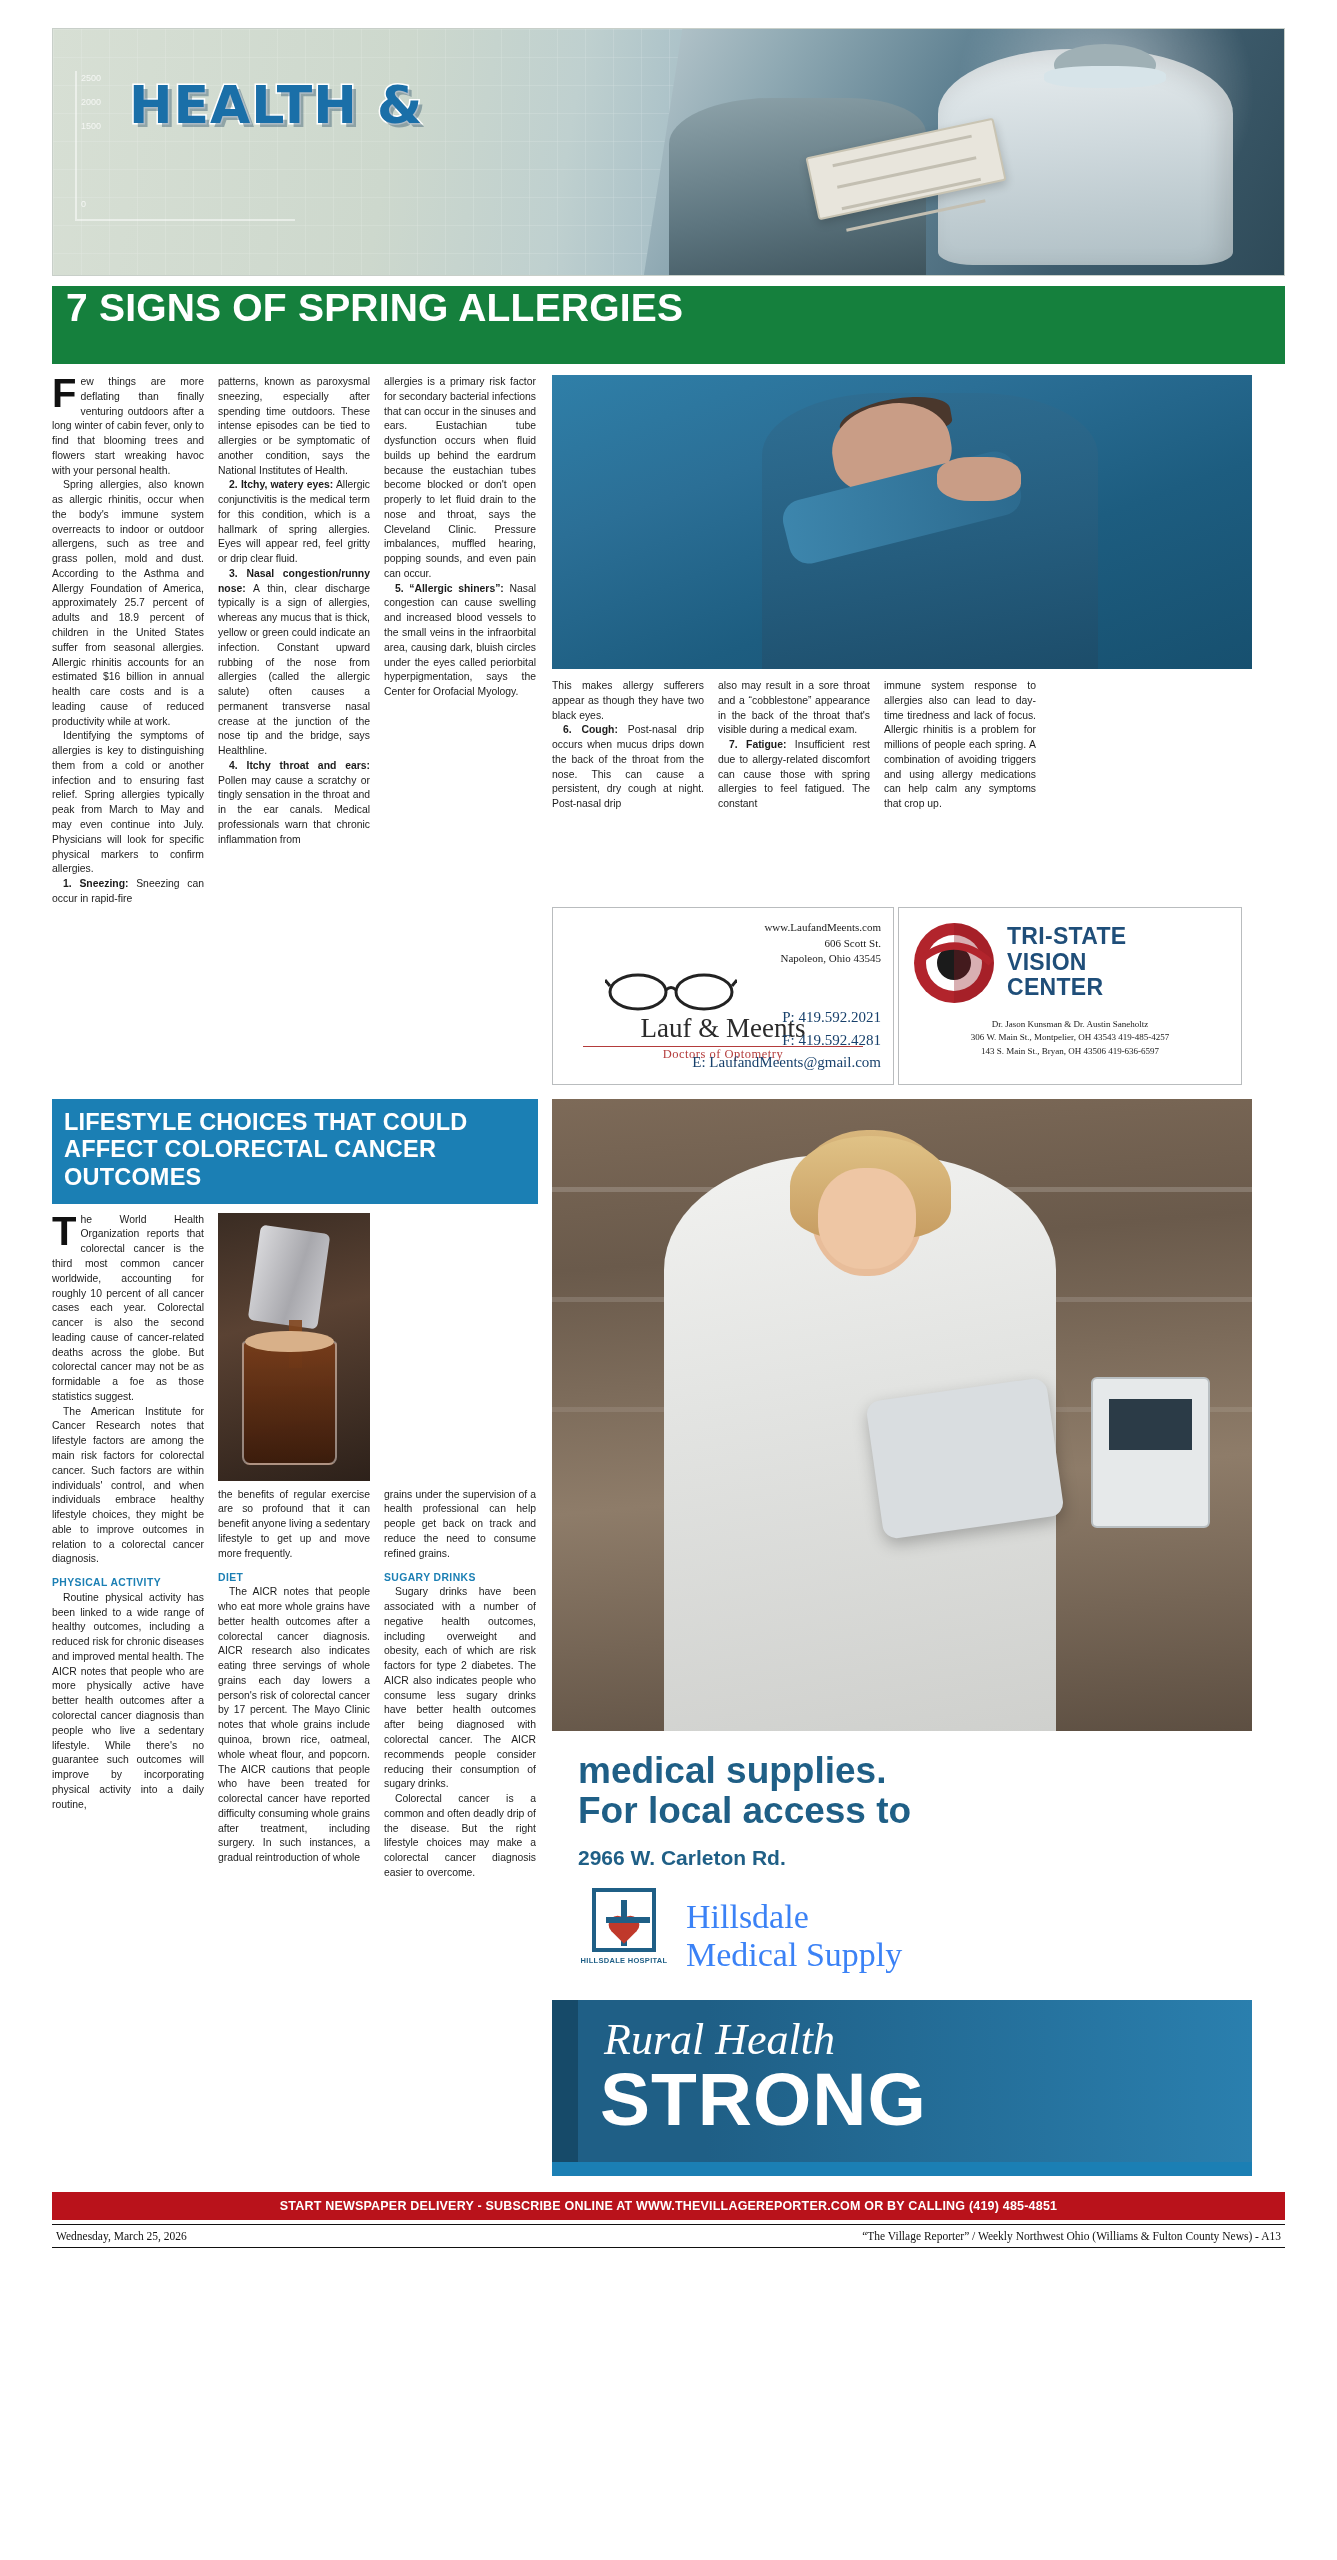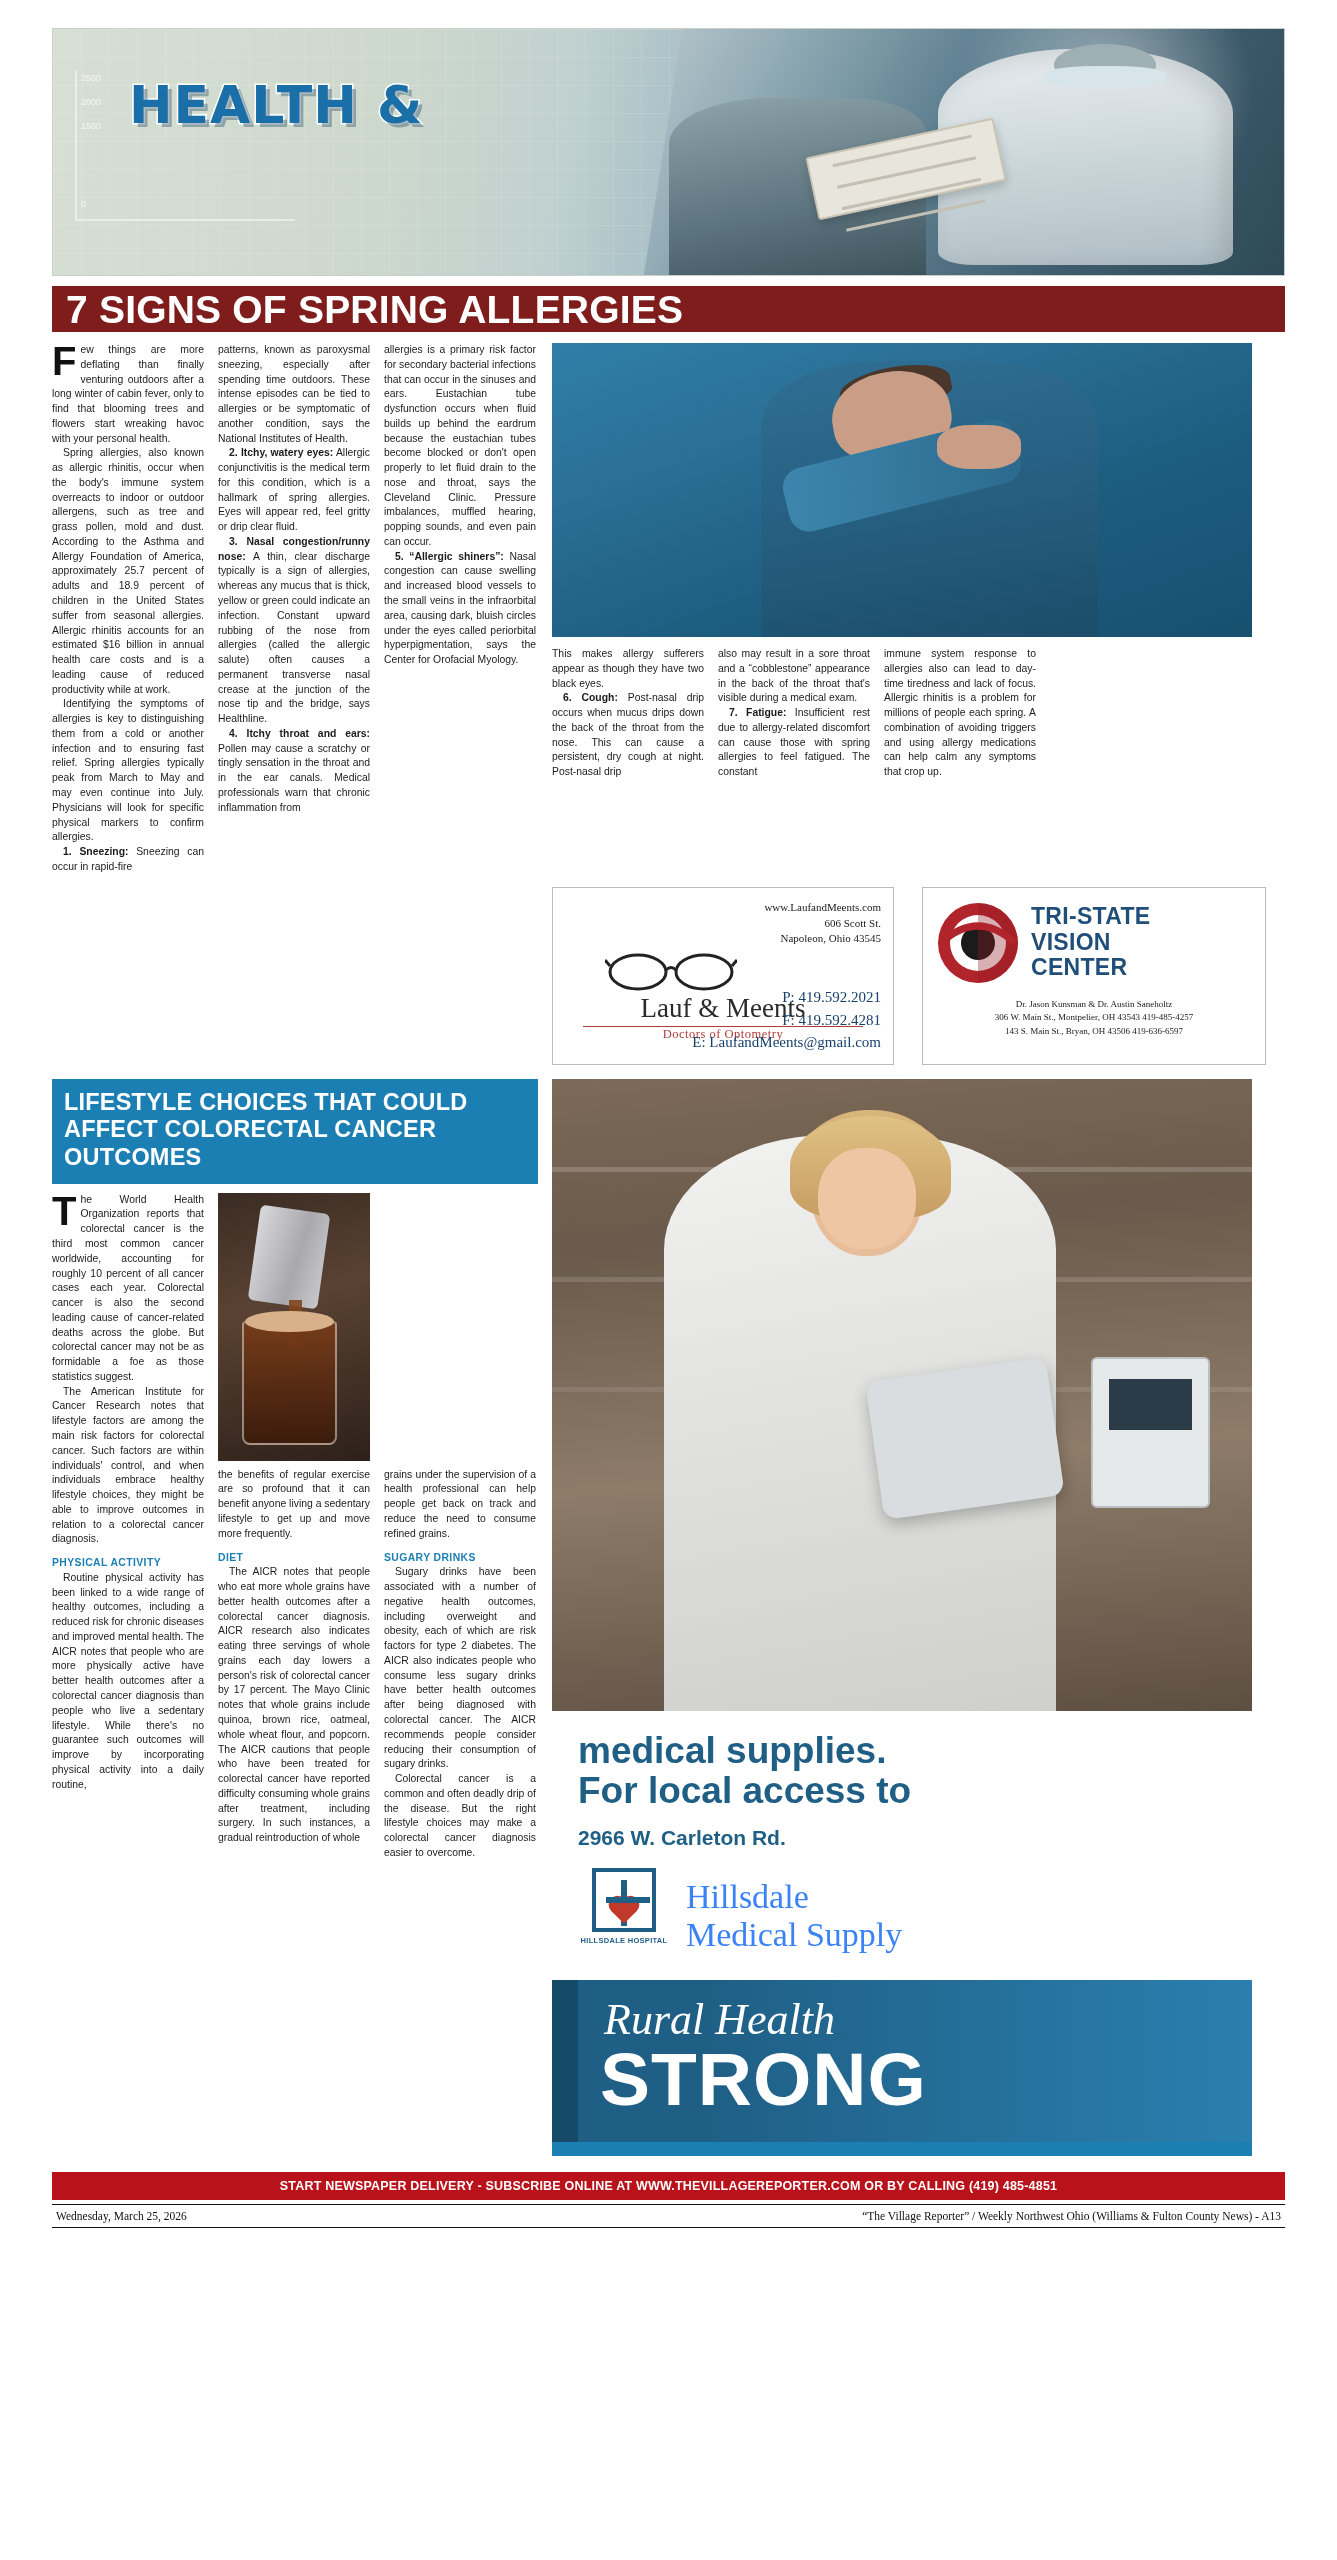--- a/index.html
+++ b/index.html
@@ -89,24 +89,24 @@
     line-height: 1.18;
     color: #1a6fa8;
     -webkit-text-stroke: 3px #ffffff;
     paint-order: stroke fill;
     text-shadow: 4px 4px 0 rgba(20,60,90,.35);
   }
   .mast-title div { white-space: nowrap; }
 
   
   .banner {
-    background: #7f1d1d;
+    background: #15803d;
     color: #fff;
-    height: 46px;
-    display: flex; align-items: flex-end;
+    height: 78px;
+    display: flex; align-items: flex-start;
     padding-left: 14px;
     margin-top: 10px;
   }
   .banner h1 {
     margin: 0; font-size: 39px; font-weight: 700; letter-spacing: .2px;
     font-family: "Liberation Sans", sans-serif;
   }
   .col { font-size: 10.4px; line-height: 1.42; text-align: justify; color: #1b1b1b; }
   .col p { margin: 0 0 0 0; text-indent: 11px; }
   .col p.noind { text-indent: 0; }
@@ -153,21 +153,21 @@
     border-radius: 20px; transform: rotate(-14deg);
   }
   .photo1 .hand {
     position: absolute; left: 55%; top: 28%; width: 12%; height: 15%;
     background: #c99d86; border-radius: 40%;
   }
   .s1-lower { display: flex; gap: 14px; margin-top: 10px; }
   .s1-lower .col { width: 152px; }
 
   
-  .ads { display: flex; gap: 28px; margin-top: 12px; }
+  .ads { display: flex; gap: 4px; margin-top: 0; }
   .ad {
     border: 1px solid #b9bcbe; background: #fff;
     position: relative; overflow: hidden;
   }
   .ad-lauf { width: 342px; height: 178px; padding: 10px 12px; }
   .ad-lauf .contact {
     position: absolute; right: 12px; top: 12px; text-align: right;
     font-family: "Liberation Serif", serif; font-size: 11px; line-height: 1.45; color: #1a1a1a;
   }
   .ad-lauf .glasses {

